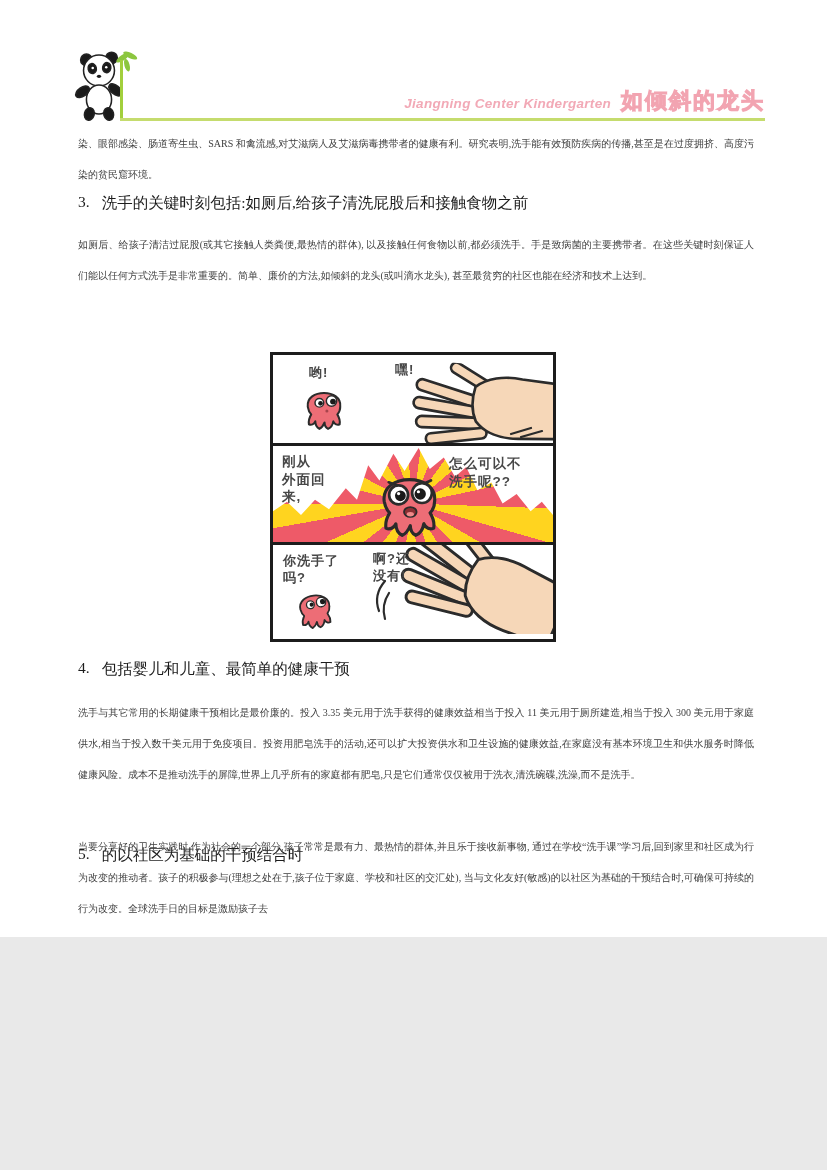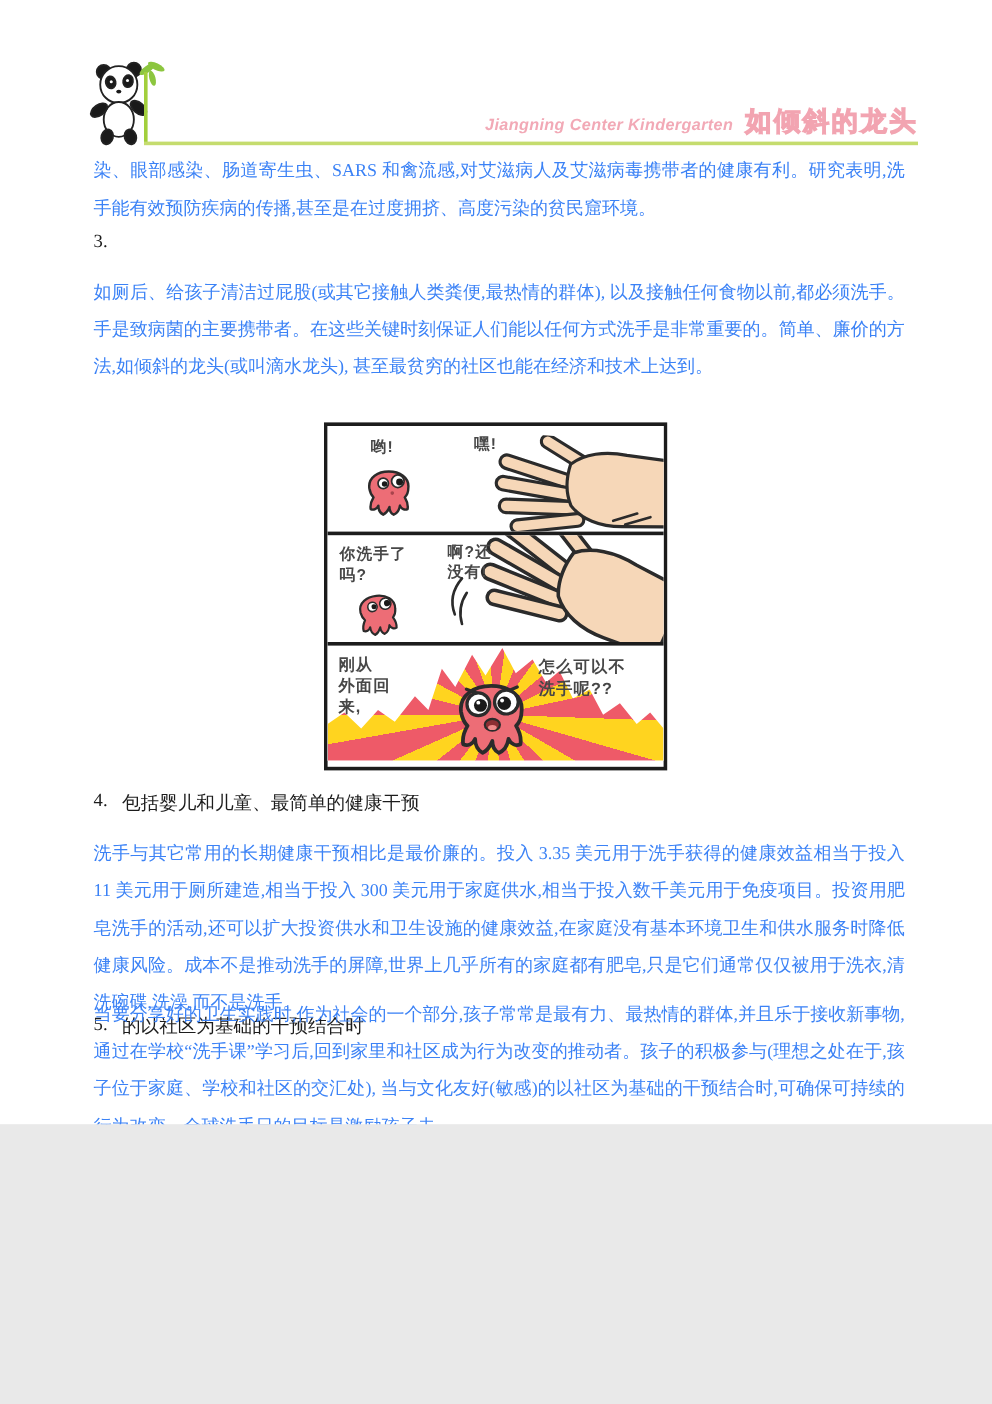--- a/index.html
+++ b/index.html
@@ -21,21 +21,21 @@
     position:absolute; right:62px; top:86px;
     display:flex; align-items:baseline; gap:10px;
     font-family:"Liberation Sans","DejaVu Sans",sans-serif;
   }
   .school-en { font-size:13.5px; font-weight:bold; font-style:italic; color:#f2a9b6; letter-spacing:.3px; }
   .school-zh { font-size:22px; font-weight:bold; color:#f5b6c0; letter-spacing:2px;
                -webkit-text-stroke:1px #f2a4b1; }
   
   .para {
     position:absolute; left:78px; width:676px;
-    font-size:15px; line-height:31px; color:#3b82f6;
+    font-size:10px; line-height:31px; color:#404040;
     text-align:justify;
   }
   .heading {
     position:absolute; left:78px; width:676px;
     font-size:15.5px; color:#1c1c1c; display:flex; gap:12px; white-space:nowrap;
   }
   
   .comic {
     position:absolute; left:270px; top:352px; width:286px; height:290px;
     border:3px solid #1c1c1c; background:#fff;
@@ -96,20 +96,21 @@
   <div class="hdr-hline"></div>
   <div class="school-name">
     <span class="school-en">Jiangning Center Kindergarten</span>
     <span class="school-zh">如倾斜的龙头</span>
   </div>
 
   <p class="para" style="top:128px;">染、眼部感染、肠道寄生虫、SARS 和禽流感,对艾滋病人及艾滋病毒携带者的健康有利。研究表明,洗手能有效预防疾病的传播,甚至是在过度拥挤、高度污染的贫民窟环境。</p>
 
   <div class="heading" style="top:193px;">
     <span>3.</span>
+    <span>洗手的关键时刻包括:如厕后,给孩子清洗屁股后和接触食物之前</span>
   </div>
   <p class="para" style="top:229px;">如厕后、给孩子清洁过屁股(或其它接触人类粪便,最热情的群体), 以及接触任何食物以前,都必须洗手。手是致病菌的主要携带者。在这些关键时刻保证人们能以任何方式洗手是非常重要的。简单、廉价的方法,如倾斜的龙头(或叫滴水龙头), 甚至最贫穷的社区也能在经济和技术上达到。</p>
 
   <div class="comic">
 
     <div class="panel panel-1">
       <span class="say" style="left:36px; top:10px;">哟!</span>
       <span class="say" style="left:122px; top:7px;">嘿!</span>
       <svg class="octo" style="left:22px; top:24px; width:58px; height:58px;" viewBox="0 0 100 100">
         <path fill="#ed6d76" stroke="#2b2b2b" stroke-width="3.5" stroke-linejoin="round" d="M22,48 C18,16 82,16 78,48 C78,54 76,58 73,61 C76,66 78,72 77,78 C73,80 68,78 66,73 C65,79 62,84 57,86 C53,84 51,80 51,75 C49,80 46,84 42,86 C38,84 35,79 35,73 C33,78 28,80 24,78 C23,72 25,66 28,61 C25,58 23,54 22,48 Z"></path>
@@ -124,47 +125,20 @@
           <rect x="10" y="38" width="100" height="17" rx="8.5" transform="rotate(14 60 46)"></rect>
           <rect x="8" y="60" width="108" height="17" rx="8.5" transform="rotate(6 62 68)"></rect>
           <rect x="14" y="82" width="104" height="17" rx="8.5" transform="rotate(-2 66 90)"></rect>
           <rect x="30" y="102" width="92" height="16" rx="8" transform="rotate(-10 76 110)"></rect>
           <rect x="58" y="12" width="70" height="16" rx="8" transform="rotate(28 93 20)"></rect>
           <path d="M100,34 C96,50 96,70 104,86 C118,102 142,110 170,108 L232,104 L232,22 L170,18 C142,14 116,20 100,34 Z"></path>
         </g>
       </svg>
       <svg style="position:absolute; right:8px; bottom:5px; width:36px; height:15px; z-index:3;" viewBox="0 0 36 15">
         <path d="M2,11 L22,5 M12,14 L33,8" stroke="#2b2b2b" stroke-width="2.2" stroke-linecap="round" fill="none"></path>
-      </svg>
-    </div>
-
-    <div class="panel panel-2">
-      <span class="say" style="left:10px; top:8px;">你洗手了
-吗?</span>
-      <span class="say" style="left:100px; top:6px;">啊?还
-没有!</span>
-      <svg class="octo" style="left:16px; top:38px; width:52px; height:52px; transform:rotate(-6deg);" viewBox="0 0 100 100">
-        <path fill="#ed6d76" stroke="#2b2b2b" stroke-width="3.5" stroke-linejoin="round" d="M22,48 C18,16 82,16 78,48 C78,54 76,58 73,61 C76,66 78,72 77,78 C73,80 68,78 66,73 C65,79 62,84 57,86 C53,84 51,80 51,75 C49,80 46,84 42,86 C38,84 35,79 35,73 C33,78 28,80 24,78 C23,72 25,66 28,61 C25,58 23,54 22,48 Z"></path>
-        <circle cx="42" cy="41" r="7.5" fill="#fff" stroke="#2b2b2b" stroke-width="2.5"></circle>
-        <circle cx="44.5" cy="41" r="4" fill="#1a1a1a"></circle>
-        <circle cx="63" cy="38" r="9" fill="#fff" stroke="#2b2b2b" stroke-width="2.5"></circle>
-        <circle cx="66" cy="37.5" r="5" fill="#1a1a1a"></circle>
-      </svg>
-      <svg class="hand" style="right:-14px; top:-8px; width:176px; height:96px; transform:rotate(24deg);" viewBox="0 0 230 130">
-        <g fill="#f6d7b8" stroke="#2b2b2b" stroke-width="4" stroke-linejoin="round" stroke-linecap="round">
-          <rect x="10" y="38" width="100" height="17" rx="8.5" transform="rotate(14 60 46)"></rect>
-          <rect x="8" y="60" width="108" height="17" rx="8.5" transform="rotate(6 62 68)"></rect>
-          <rect x="14" y="82" width="104" height="17" rx="8.5" transform="rotate(-2 66 90)"></rect>
-          <rect x="30" y="102" width="92" height="16" rx="8" transform="rotate(-10 76 110)"></rect>
-          <rect x="58" y="12" width="70" height="16" rx="8" transform="rotate(28 93 20)"></rect>
-          <path d="M100,34 C96,50 96,70 104,86 C118,102 142,110 170,108 L232,104 L232,22 L170,18 C142,14 116,20 100,34 Z"></path>
-        </g>
-      </svg>
-      <svg style="position:absolute; left:94px; top:34px; width:26px; height:46px; z-index:3;" viewBox="0 0 26 46">
-        <path d="M18,2 Q6,16 12,32 M22,14 Q14,26 18,40" stroke="#2b2b2b" stroke-width="2.2" stroke-linecap="round" fill="none"></path>
       </svg>
     </div>
 
     <div class="panel panel-3">
       <div class="sunburst"></div>
       <span class="say" style="left:9px; top:7px; font-size:13.5px;">刚从
 外面回
 来,</span>
       <span class="say" style="left:176px; top:9px; font-size:13.5px;">怎么可以不
 洗手呢??</span>
@@ -174,20 +148,47 @@
         <circle cx="38" cy="41" r="10.5" fill="#fff" stroke="#2b2b2b" stroke-width="3"></circle>
         <circle cx="40" cy="42" r="6" fill="#1a1a1a"></circle>
         <circle cx="38" cy="39.5" r="1.8" fill="#fff"></circle>
         <circle cx="64" cy="39" r="11" fill="#fff" stroke="#2b2b2b" stroke-width="3"></circle>
         <circle cx="62" cy="40" r="6.3" fill="#1a1a1a"></circle>
         <circle cx="60" cy="37.5" r="1.8" fill="#fff"></circle>
         <ellipse cx="51" cy="60" rx="7" ry="5.5" fill="#8c2f33" stroke="#2b2b2b" stroke-width="2"></ellipse>
         <ellipse cx="51" cy="62.5" rx="4" ry="2.4" fill="#f08a8a"></ellipse>
       </svg>
     </div>
+
+    <div class="panel panel-2">
+      <span class="say" style="left:10px; top:8px;">你洗手了
+吗?</span>
+      <span class="say" style="left:100px; top:6px;">啊?还
+没有!</span>
+      <svg class="octo" style="left:16px; top:38px; width:52px; height:52px; transform:rotate(-6deg);" viewBox="0 0 100 100">
+        <path fill="#ed6d76" stroke="#2b2b2b" stroke-width="3.5" stroke-linejoin="round" d="M22,48 C18,16 82,16 78,48 C78,54 76,58 73,61 C76,66 78,72 77,78 C73,80 68,78 66,73 C65,79 62,84 57,86 C53,84 51,80 51,75 C49,80 46,84 42,86 C38,84 35,79 35,73 C33,78 28,80 24,78 C23,72 25,66 28,61 C25,58 23,54 22,48 Z"></path>
+        <circle cx="42" cy="41" r="7.5" fill="#fff" stroke="#2b2b2b" stroke-width="2.5"></circle>
+        <circle cx="44.5" cy="41" r="4" fill="#1a1a1a"></circle>
+        <circle cx="63" cy="38" r="9" fill="#fff" stroke="#2b2b2b" stroke-width="2.5"></circle>
+        <circle cx="66" cy="37.5" r="5" fill="#1a1a1a"></circle>
+      </svg>
+      <svg class="hand" style="right:-14px; top:-8px; width:176px; height:96px; transform:rotate(24deg);" viewBox="0 0 230 130">
+        <g fill="#f6d7b8" stroke="#2b2b2b" stroke-width="4" stroke-linejoin="round" stroke-linecap="round">
+          <rect x="10" y="38" width="100" height="17" rx="8.5" transform="rotate(14 60 46)"></rect>
+          <rect x="8" y="60" width="108" height="17" rx="8.5" transform="rotate(6 62 68)"></rect>
+          <rect x="14" y="82" width="104" height="17" rx="8.5" transform="rotate(-2 66 90)"></rect>
+          <rect x="30" y="102" width="92" height="16" rx="8" transform="rotate(-10 76 110)"></rect>
+          <rect x="58" y="12" width="70" height="16" rx="8" transform="rotate(28 93 20)"></rect>
+          <path d="M100,34 C96,50 96,70 104,86 C118,102 142,110 170,108 L232,104 L232,22 L170,18 C142,14 116,20 100,34 Z"></path>
+        </g>
+      </svg>
+      <svg style="position:absolute; left:94px; top:34px; width:26px; height:46px; z-index:3;" viewBox="0 0 26 46">
+        <path d="M18,2 Q6,16 12,32 M22,14 Q14,26 18,40" stroke="#2b2b2b" stroke-width="2.2" stroke-linecap="round" fill="none"></path>
+      </svg>
+    </div>
   </div>
 
   <div class="heading" style="top:659px;">
     <span>4.</span>
     <span>包括婴儿和儿童、最简单的健康干预</span>
   </div>
   <p class="para" style="top:697px;">洗手与其它常用的长期健康干预相比是最价廉的。投入 3.35 美元用于洗手获得的健康效益相当于投入 11 美元用于厕所建造,相当于投入 300 美元用于家庭供水,相当于投入数千美元用于免疫项目。投资用肥皂洗手的活动,还可以扩大投资供水和卫生设施的健康效益,在家庭没有基本环境卫生和供水服务时降低健康风险。成本不是推动洗手的屏障,世界上几乎所有的家庭都有肥皂,只是它们通常仅仅被用于洗衣,清洗碗碟,洗澡,而不是洗手。</p>
 
   <div class="heading" style="top:845px;">
     <span>5.</span>

